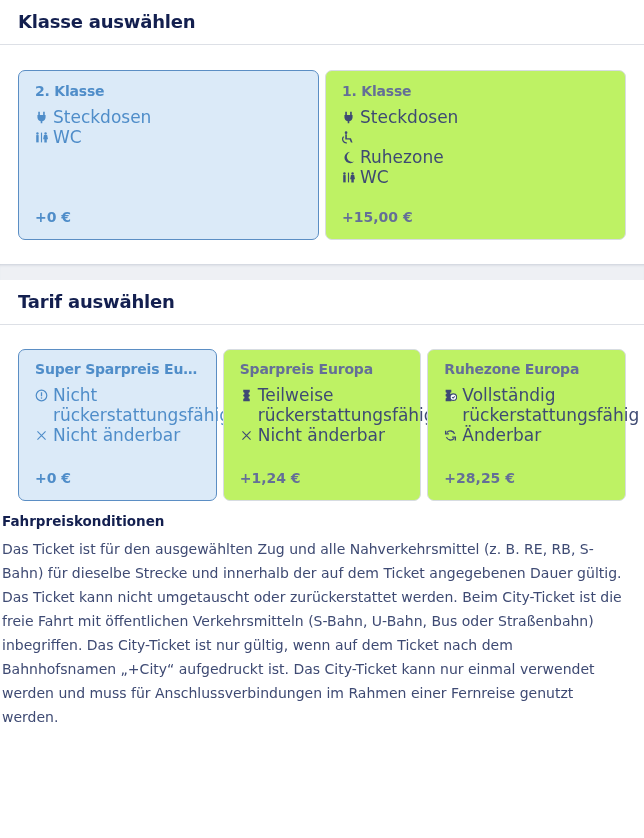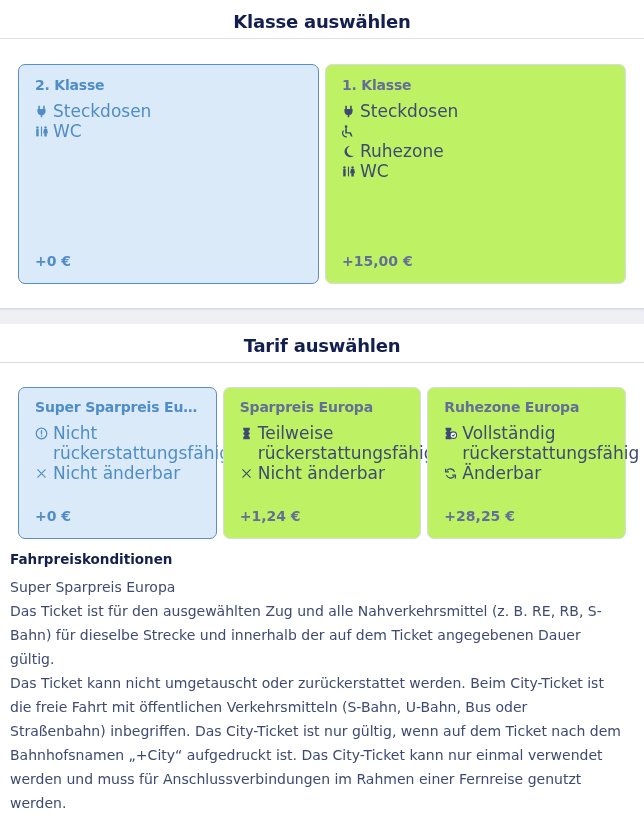--- a/index.html
+++ b/index.html
@@ -1,42 +1,41 @@
 <!DOCTYPE html>
 <html><head>
 <meta charset="utf-8">
 <style>
   * { box-sizing: border-box; margin: 0; padding: 0; }
   html, body { width: 644px; height: 838px; overflow: hidden; background: #ffffff; }
   body { font-family: "DejaVu Sans", sans-serif; color: #282d37; }
   .section { background: #ffffff; }
   .section-header {
-    height: 39px; padding: 11px 18px 0 18px;
+    height: 45px; padding: 11px 18px 0 18px;
     border-bottom: 1px solid #dde0e6;
-    text-align: center;
   }
   .section-title { font-size: 18px; font-weight: bold; color: #131f4f; letter-spacing: -0.2px; }
   .class-row { display: flex; gap: 6px; padding: 25px 18px 24px 18px; }
   .card {
     border: 1px solid #d7dce1; border-radius: 7px; background: #bef264;
     padding: 12px 16px 12px 16px; position: relative;
   }
   .card.selected { background: #dbeaf8; border-color: #5b8ec4; }
-  .class-card { flex: 1; height: 220px; }
+  .class-card { flex: 1; height: 170px; }
   .card-title { font-size: 14px; font-weight: bold; color: #646f97; letter-spacing: -0.2px; white-space: nowrap; overflow: hidden; text-overflow: ellipsis; }
   .card.selected .card-title, .card.selected .feat, .card.selected .price { color: #4f8dc9; }
   .feats { margin-top: 8px; }
   .feat { display: flex; align-items: flex-start; font-size: 17px; color: #3e4a73; line-height: 20px; }
   .feat .icon { width: 18px; flex: 0 0 18px; display: inline-flex; justify-content: flex-start; align-items: center; height: 20px; }
   .feat .icon svg { width: 13px; height: 13px; }
   .price { position: absolute; left: 16px; bottom: 14px; font-size: 14px; font-weight: bold; color: #646f97; }
   .gap-band { height: 16px; background: #eef0f4; box-shadow: inset 0 3px 3px -2px #c9ced8; }
   .tarif-row { display: flex; gap: 6px; padding: 24px 18px 0 18px; }
   .tarif-card { flex: 1; height: 152px; padding: 11px 16px; min-width: 0; }
-  .conditions { padding: 12px 18px 0 10px; }
+  .conditions { padding: 12px 18px 0 2px; }
   .cond-title { font-size: 13.5px; font-weight: bold; color: #131f4f; margin-bottom: 8px; }
   .cond-text { font-size: 14px; line-height: 24px; color: #3e4a73; }
   .cond-text p { margin: 0; }
 </style>
 </head>
 <body>
 
 <div class="section">
   <div class="section-header">
     <h2 class="section-title">Klasse auswählen</h2>
@@ -194,18 +193,17 @@
           <span>Änderbar</span>
         </div>
       </div>
       <div class="price">+28,25 €</div>
     </div>
   </div>
 
   <div class="conditions">
     <h3 class="cond-title">Fahrpreiskonditionen</h3>
     <div class="cond-text">
-      <p>Super Sparpreis Europa</p>
       <p>Das Ticket ist für den ausgewählten Zug und alle Nahverkehrsmittel (z. B. RE, RB, S-Bahn) für dieselbe Strecke und innerhalb der auf dem Ticket angegebenen Dauer gültig.</p>
       <p>Das Ticket kann nicht umgetauscht oder zurückerstattet werden. Beim City-Ticket ist die freie Fahrt mit öffentlichen Verkehrsmitteln (S-Bahn, U-Bahn, Bus oder Straßenbahn) inbegriffen. Das City-Ticket ist nur gültig, wenn auf dem Ticket nach dem Bahnhofsnamen „+City“ aufgedruckt ist. Das City-Ticket kann nur einmal verwendet werden und muss für Anschlussverbindungen im Rahmen einer Fernreise genutzt werden.</p>
     </div>
   </div>
 </div>
 
 </body></html>

